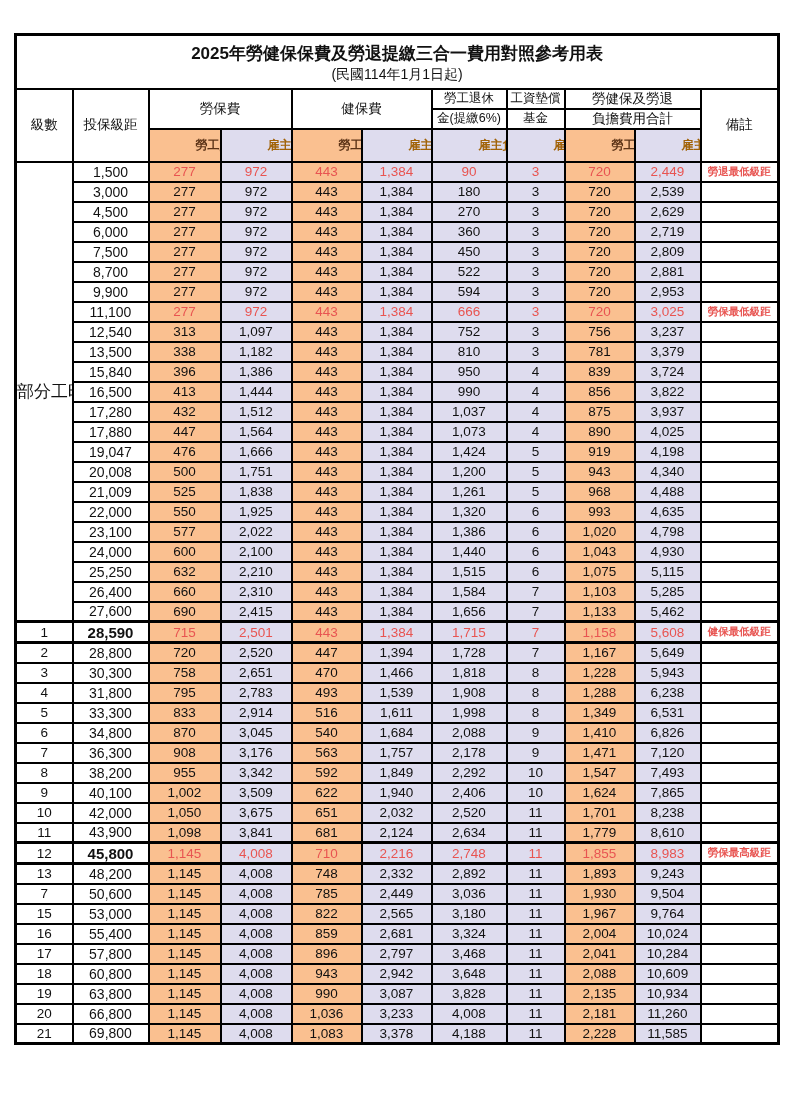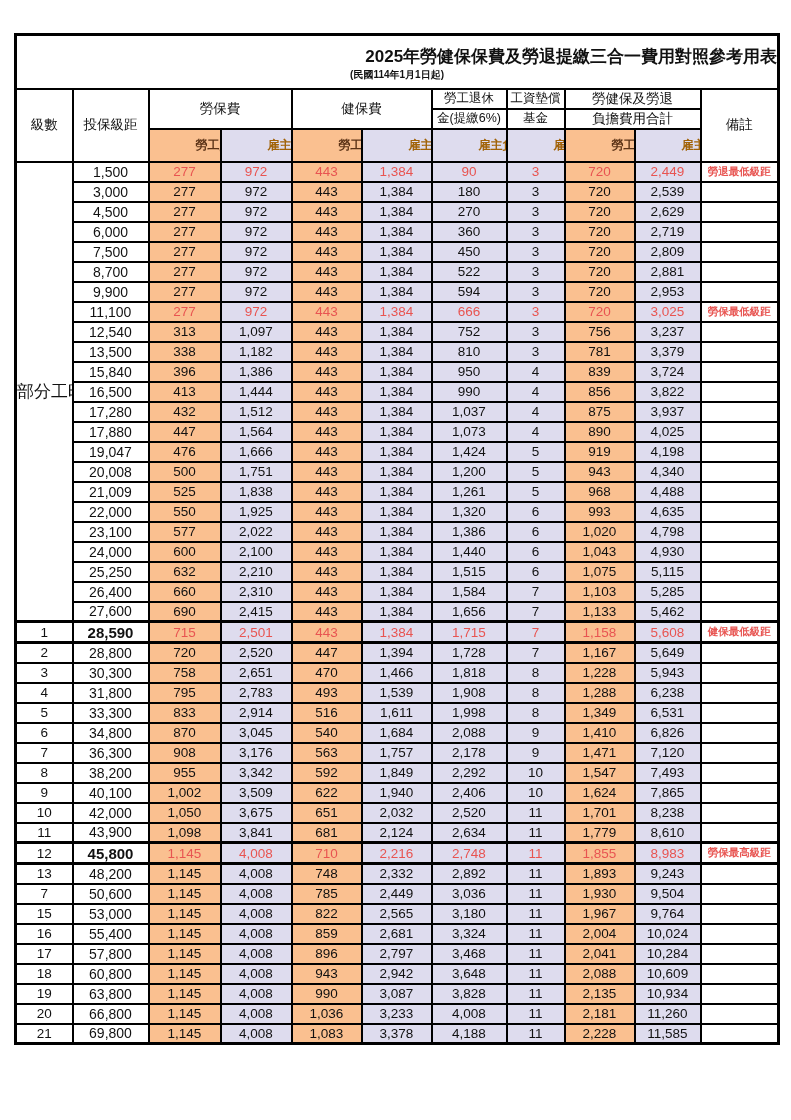--- a/index.html
+++ b/index.html
@@ -6,22 +6,22 @@
   html,body { margin:0; padding:0; background:#ffffff; }
   body { font-family:"Liberation Sans","DejaVu Sans",sans-serif; }
   .page { width:791px; height:1120px; background:#fff; padding:33px 14px 0 14px; }
   table.ref { border-collapse:collapse; table-layout:fixed; width:763px; border:3px solid #000; }
   th, td {
     border:2px solid #000; padding:0; text-align:center; vertical-align:middle;
     overflow:hidden; white-space:nowrap; color:#111;
   }
   
   .title-cell { height:54px; background:#fff; }
-  .t1 { font-size:17px; font-weight:bold; line-height:1.5;text-align:right; }
-  .t2 { font-size:10px; font-weight:bold; line-height:1.1; }
+  .t1 { font-size:17px; font-weight:bold; line-height:1.5; }
+  .t2 { font-size:14px; font-weight:normal; line-height:1.1; }
   
   thead th { font-weight:normal; font-size:13.5px; background:#fff; }
   tr.h1 th, tr.h2 th { height:18px; }
   tr.h3 th { height:33px; font-size:12px; font-weight:bold;padding-left:46px; }
   th.mid { font-size:12.5px;margin-left:44px; }
   th.emp { background:#FAC090; color:#5c3317; }
   th.er  { background:#DEDCEE; color:#a16207;margin-top:23px; }
   
   tbody td { height:20px; font-size:13.5px; }
   td.emp { background:#FAC090; }

